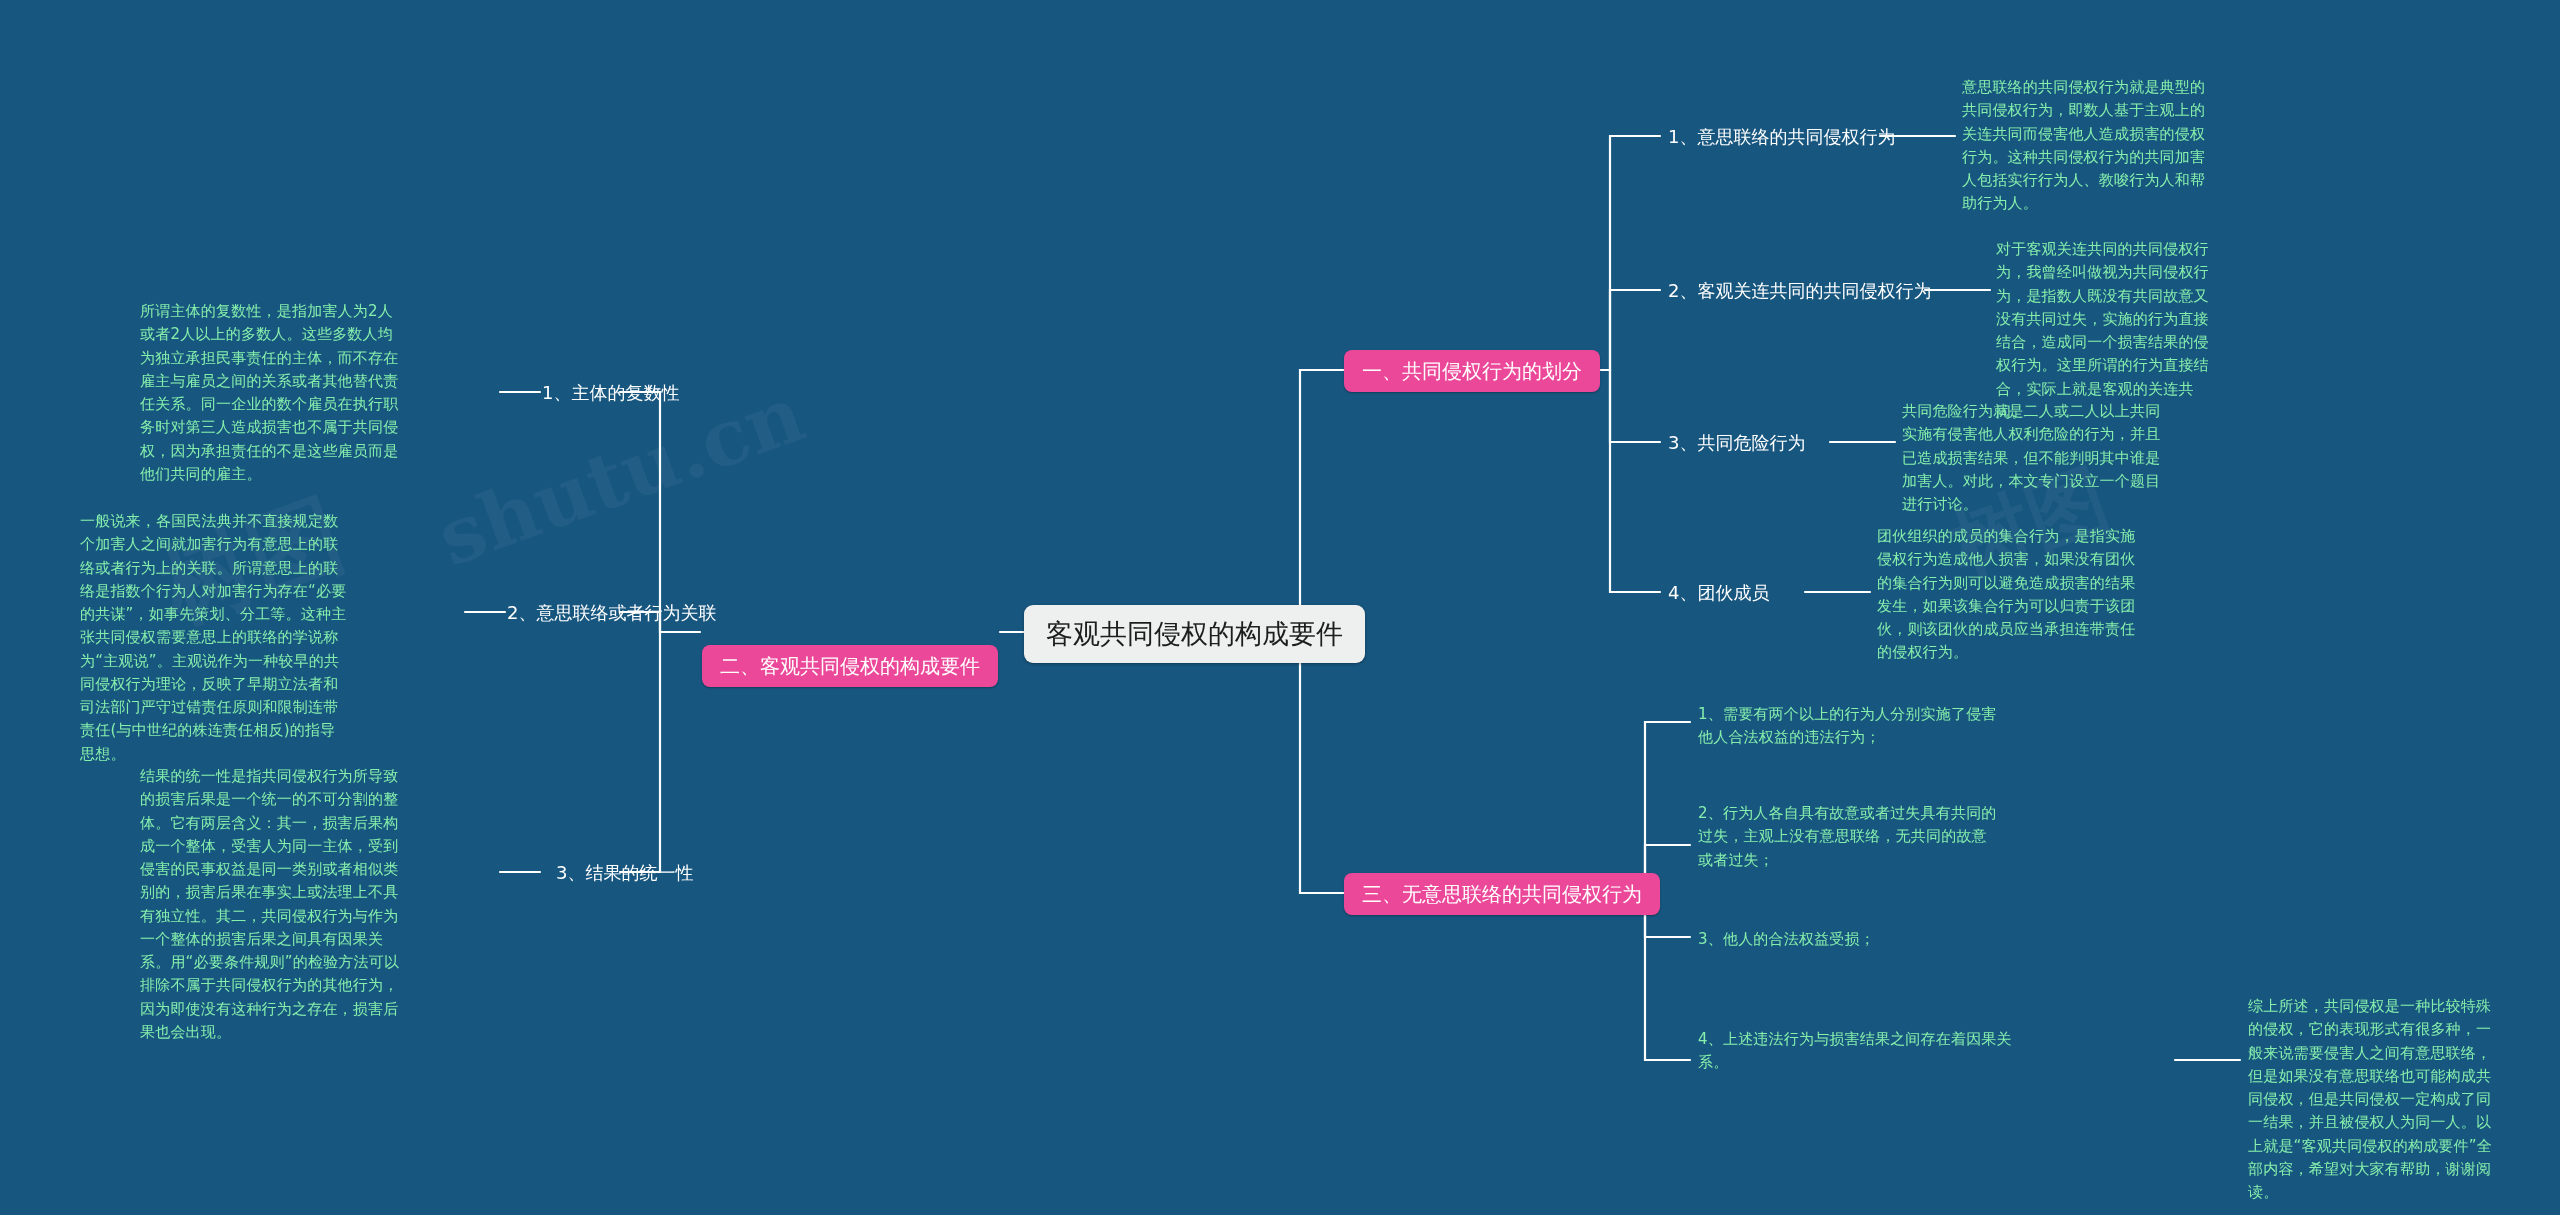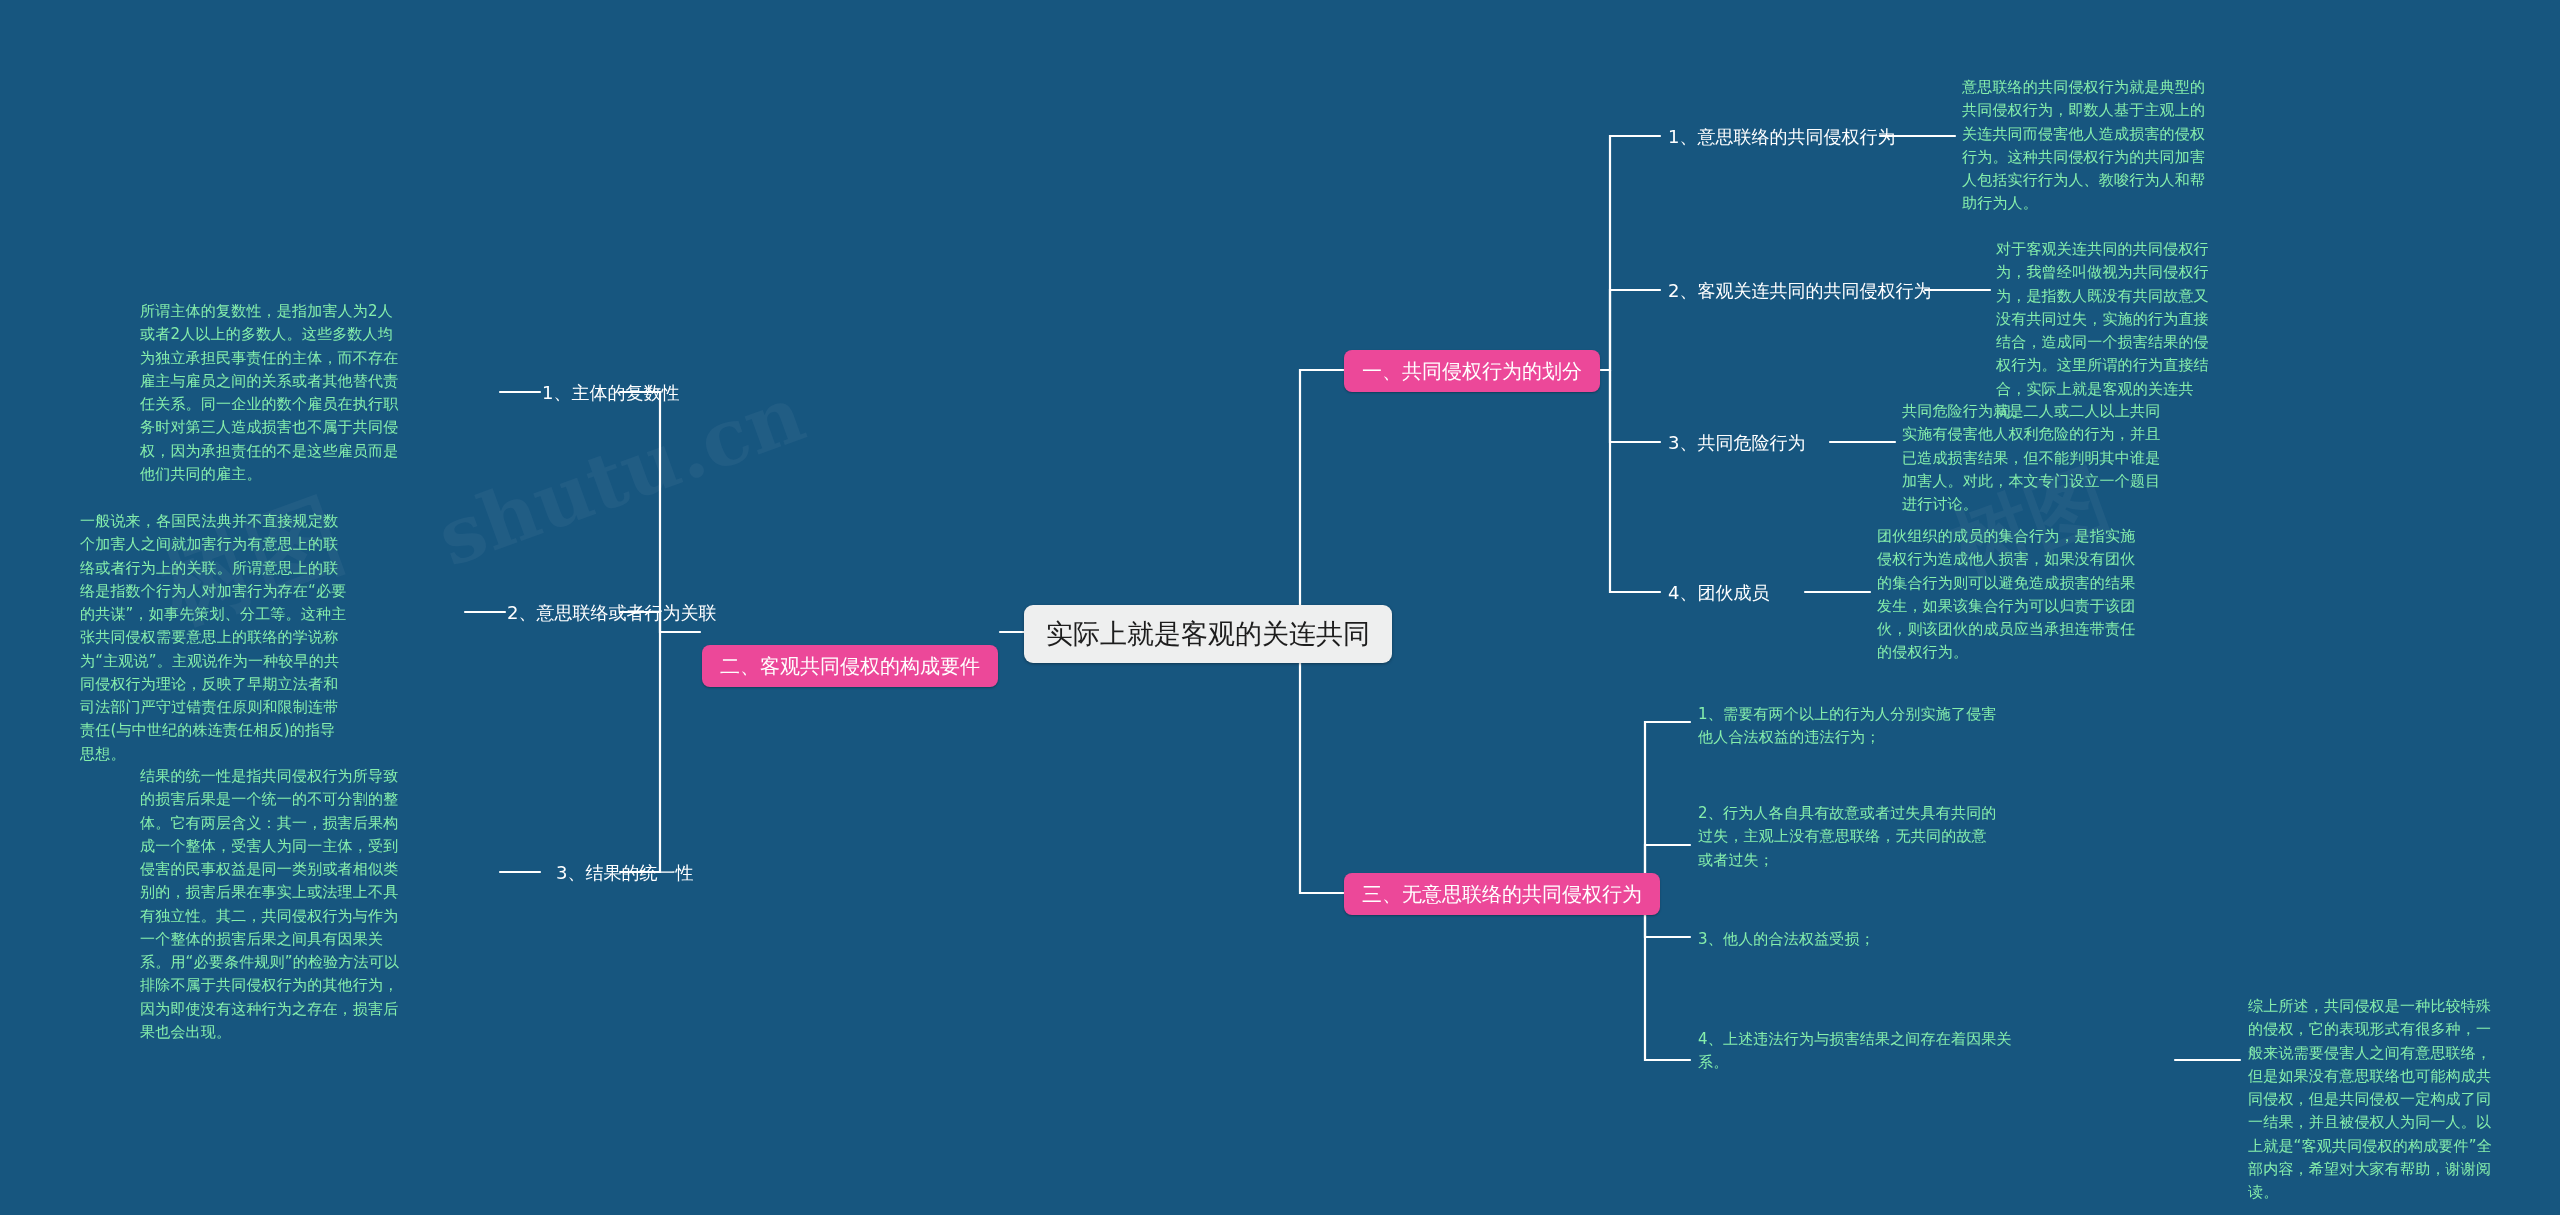--- a/index.html
+++ b/index.html
@@ -128,21 +128,21 @@
       <path d="M700 632 L660 632 L660 392 L620 392"></path>
       <path d="M660 632 L660 612 L620 612"></path>
       <path d="M660 632 L660 872 L620 872"></path>
 
       <line x1="500" y1="392" x2="540" y2="392"></line>
       <line x1="465" y1="612" x2="505" y2="612"></line>
       <line x1="500" y1="872" x2="540" y2="872"></line>
     </g>
   </svg>
 
-  <div class="node root-node" style="left:1024px; top:605px;">实际上就是客观的关连共同</div>
+  <div class="node root-node" style="left:1024px; top:605px;">客观共同侵权的构成要件</div>
 
   <div class="node branch-node" style="left:1344px; top:350px;">一、共同侵权行为的划分</div>
 
   <div class="node sub-node" style="left:1668px; top:126px;">1、意思联络的共同侵权行为</div>
   <div class="node leaf-node leaf-right" style="left:1962px; top:76px; width:250px;">意思联络的共同侵权行为就是典型的共同侵权行为，即数人基于主观上的关连共同而侵害他人造成损害的侵权行为。这种共同侵权行为的共同加害人包括实行行为人、教唆行为人和帮助行为人。</div>
 
   <div class="node sub-node" style="left:1668px; top:280px;">2、客观关连共同的共同侵权行为</div>
   <div class="node leaf-node leaf-right" style="left:1996px; top:238px; width:218px;">对于客观关连共同的共同侵权行为，我曾经叫做视为共同侵权行为，是指数人既没有共同故意又没有共同过失，实施的行为直接结合，造成同一个损害结果的侵权行为。这里所谓的行为直接结合，实际上就是客观的关连共同。</div>
 
   <div class="node sub-node" style="left:1668px; top:432px;">3、共同危险行为</div>

